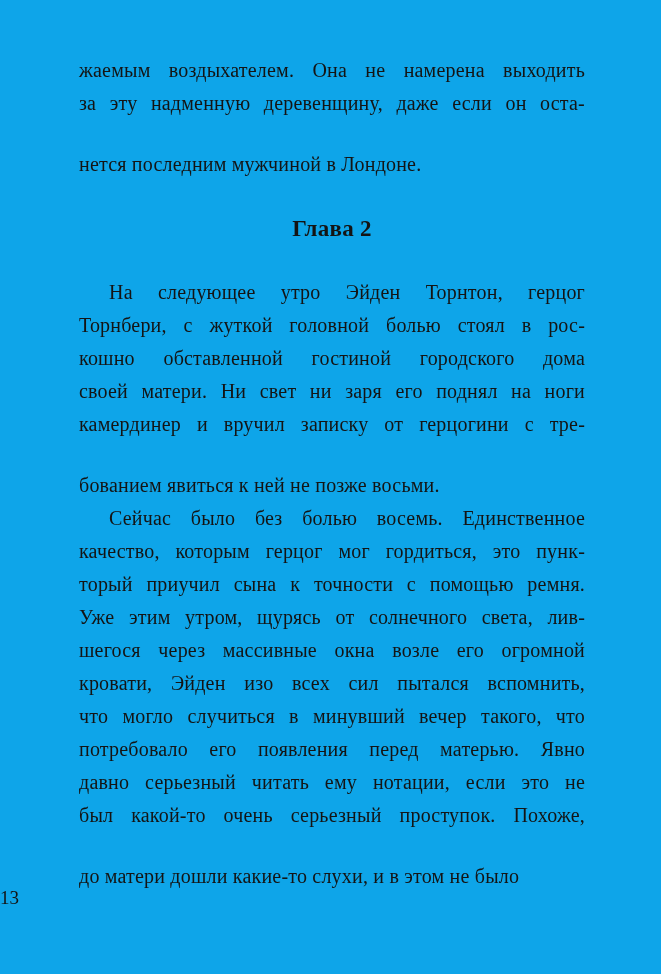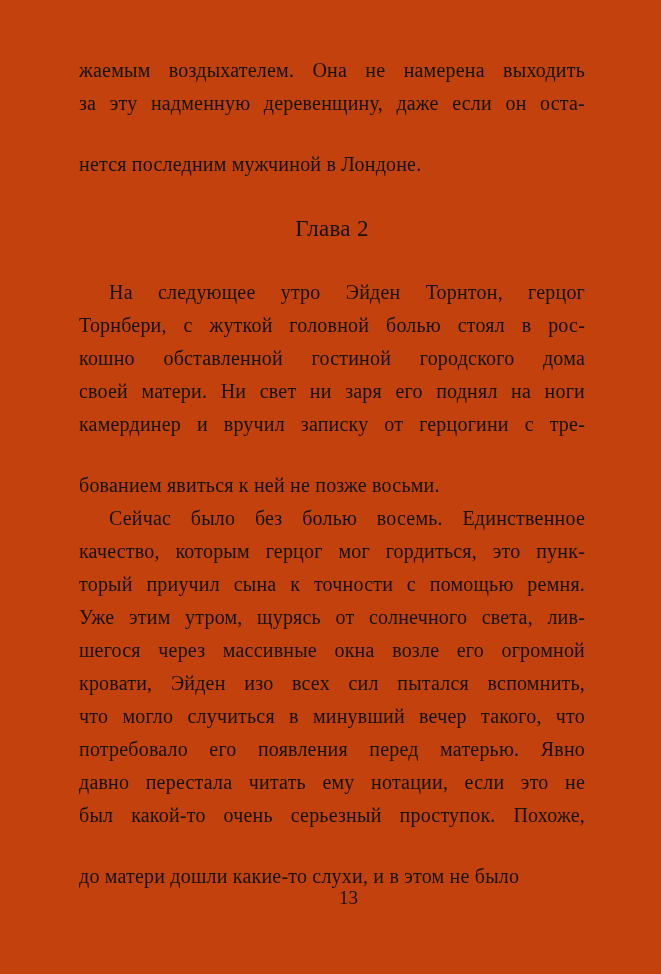--- a/index.html
+++ b/index.html
@@ -4,21 +4,21 @@
 <style>
   html, body {
     margin: 0;
     padding: 0;
     background: #ffffff;
   }
   .book-page {
     position: relative;
     width: 661px;
     height: 974px;
-    background: #c2410c;
+    background: #0ea5e9;
     font-family: "Liberation Serif", serif;
     color: #141414;
     overflow: hidden;
   }
   .text-column {
     position: absolute;
     left: 79px;
     top: 54px;
     width: 506px;
   }
@@ -31,36 +31,35 @@
   }
   .line.last {
     text-align-last: left;
     margin-top: 28px;
   }
   .line.indent {
     text-indent: 30px;
   }
   .heading {
     font-size: 23px;
-    font-weight: normal;
+    font-weight: bold;
     line-height: 33px;
     text-align: center;
     margin-top: 31px;
     margin-bottom: 31px;
     letter-spacing: 0.3px;
   }
   .page-number {
     position: absolute;
     left: 0;
     right: 0;
     top: 886px;
-    text-align: center;
+    text-align: left;
     font-size: 19px;
     line-height: 24px;
-    padding-left: 36px;
   }
 </style>
 </head>
 <body>
 
 <div class="book-page">
   <div class="text-column">
       <div class="line">жаемым воздыхателем. Она не намерена выходить</div>
       <div class="line">за эту надменную деревенщину, даже если он оста-</div>
       <div class="line last">нется последним мужчиной в Лондоне.</div>
@@ -72,18 +71,18 @@
       <div class="line">камердинер и вручил записку от герцогини с тре-</div>
       <div class="line last">бованием явиться к ней не позже восьми.</div>
       <div class="line indent">Сейчас было без болью восемь. Единственное</div>
       <div class="line">качество, которым герцог мог гордиться, это пунк-</div>
       <div class="line">торый приучил сына к точности с помощью ремня.</div>
       <div class="line">Уже этим утром, щурясь от солнечного света, лив-</div>
       <div class="line">шегося через массивные окна возле его огромной</div>
       <div class="line">кровати, Эйден изо всех сил пытался вспомнить,</div>
       <div class="line">что могло случиться в минувший вечер такого, что</div>
       <div class="line">потребовало его появления перед матерью. Явно</div>
-      <div class="line">давно перестала читать ему нотации, если это не</div>
+      <div class="line">давно серьезный читать ему нотации, если это не</div>
       <div class="line">был какой-то очень серьезный проступок. Похоже,</div>
       <div class="line last">до матери дошли какие-то слухи, и в этом не было</div>
     </div>
   <div class="page-number">13</div>
 </div>
 
 </body></html>

